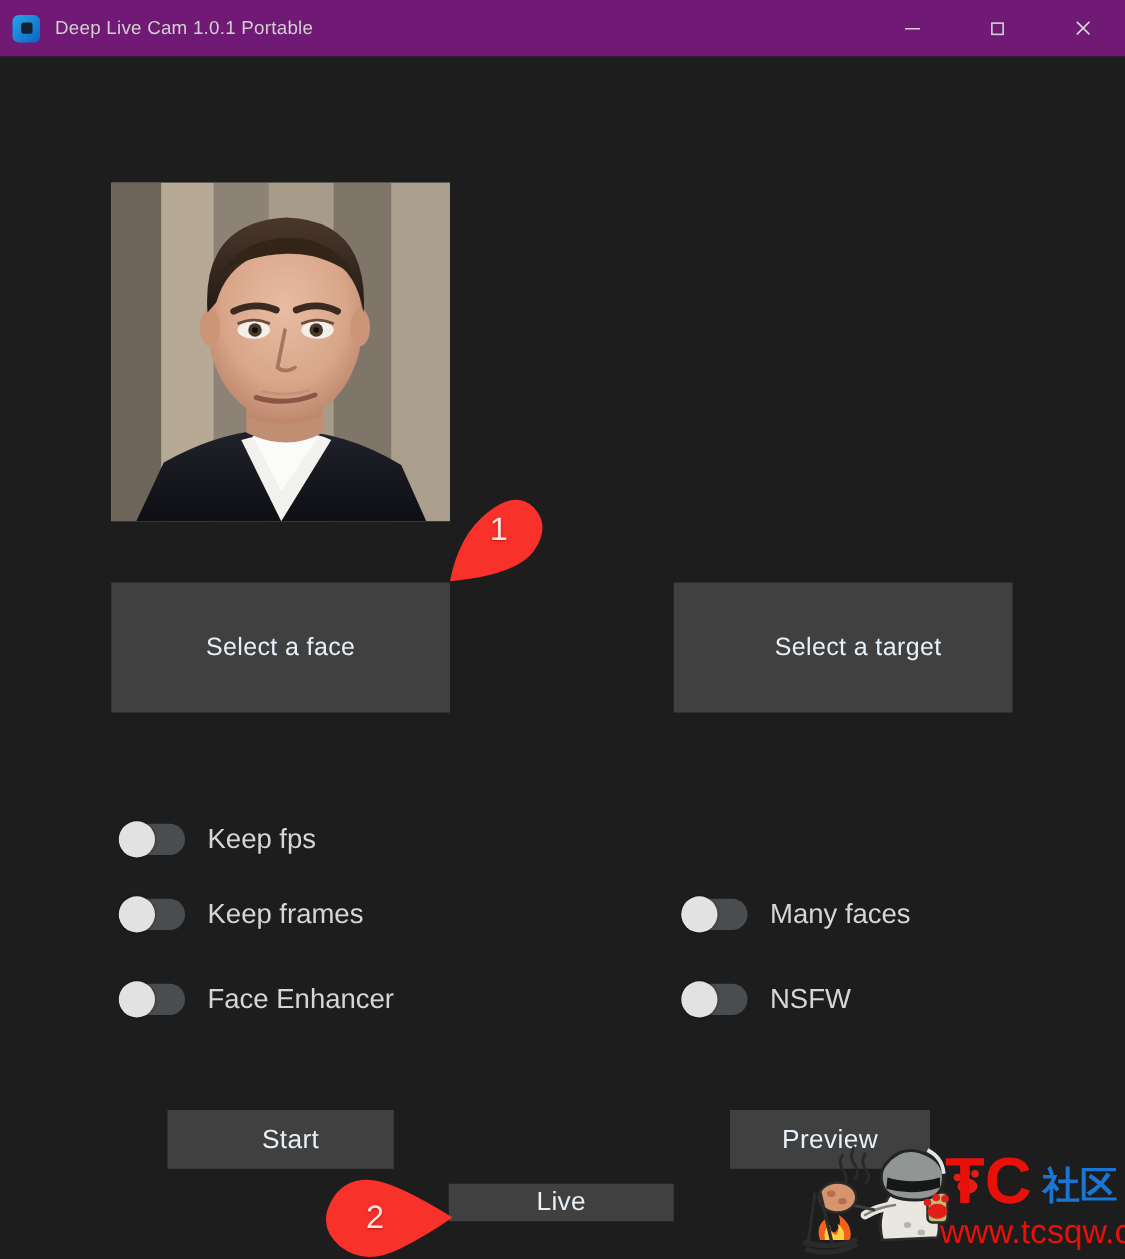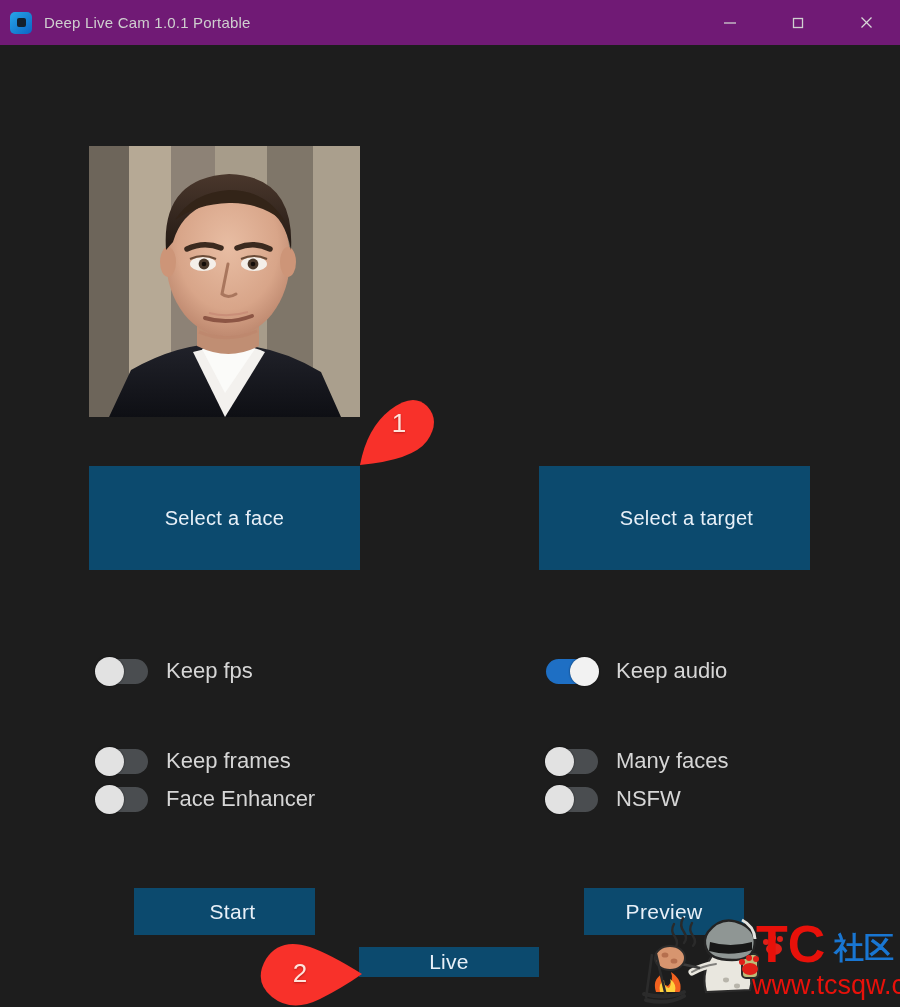--- a/index.html
+++ b/index.html
@@ -70,21 +70,21 @@
     left: 89px; top: 146px;
     width: 271px; height: 271px;
     overflow: hidden;
     background: #7d776f;
   }
   .face-box svg { display:block; width:100%; height:100%; }
 
   
   .btn {
     position: absolute;
-    background: #0c4a6e;
+    background: #404040;
     color: #e8f0f8;
     border: none;
     font-family: "Liberation Sans", sans-serif;
     font-size: 20px;
     letter-spacing: .3px;
     display: flex;
     align-items: center;
     justify-content: center;
     cursor: pointer;
     text-align: left;
@@ -125,21 +125,21 @@
   .sw-label {
     margin-left: 18px;
     color: #d6d6d6;
     font-size: 22px;
     white-space: nowrap;
   }
 
   .col-left  { left: 96px; }
   .col-right { left: 546px; }
   .row1 { top: 654px; }
-  .row2 { top: 744px; }
+  .row2 { top: 714px; }
   .row3 { top: 782px; }
 
   
   .marker {
     position: absolute;
     color: #ffe3db;
     font-size: 26px;
     font-family: "Liberation Sans", sans-serif;
   }
   .marker svg { display: block; position: absolute; top: 0; left: 0; }
@@ -289,26 +289,20 @@
       </div>
     <div class="sw-label">Keep frames</div>
   </div>
   <div class="switch-row col-left row3">
     <div class="sw">
         <div class="knob"></div>
       </div>
     <div class="sw-label">Face Enhancer</div>
   </div>
 
-  <div class="switch-row col-right row1">
-    <div class="sw on">
-        <div class="knob"></div>
-      </div>
-    <div class="sw-label">Keep audio</div>
-  </div>
   <div class="switch-row col-right row2">
     <div class="sw">
         <div class="knob"></div>
       </div>
     <div class="sw-label">Many faces</div>
   </div>
   <div class="switch-row col-right row3">
     <div class="sw">
         <div class="knob"></div>
       </div>

